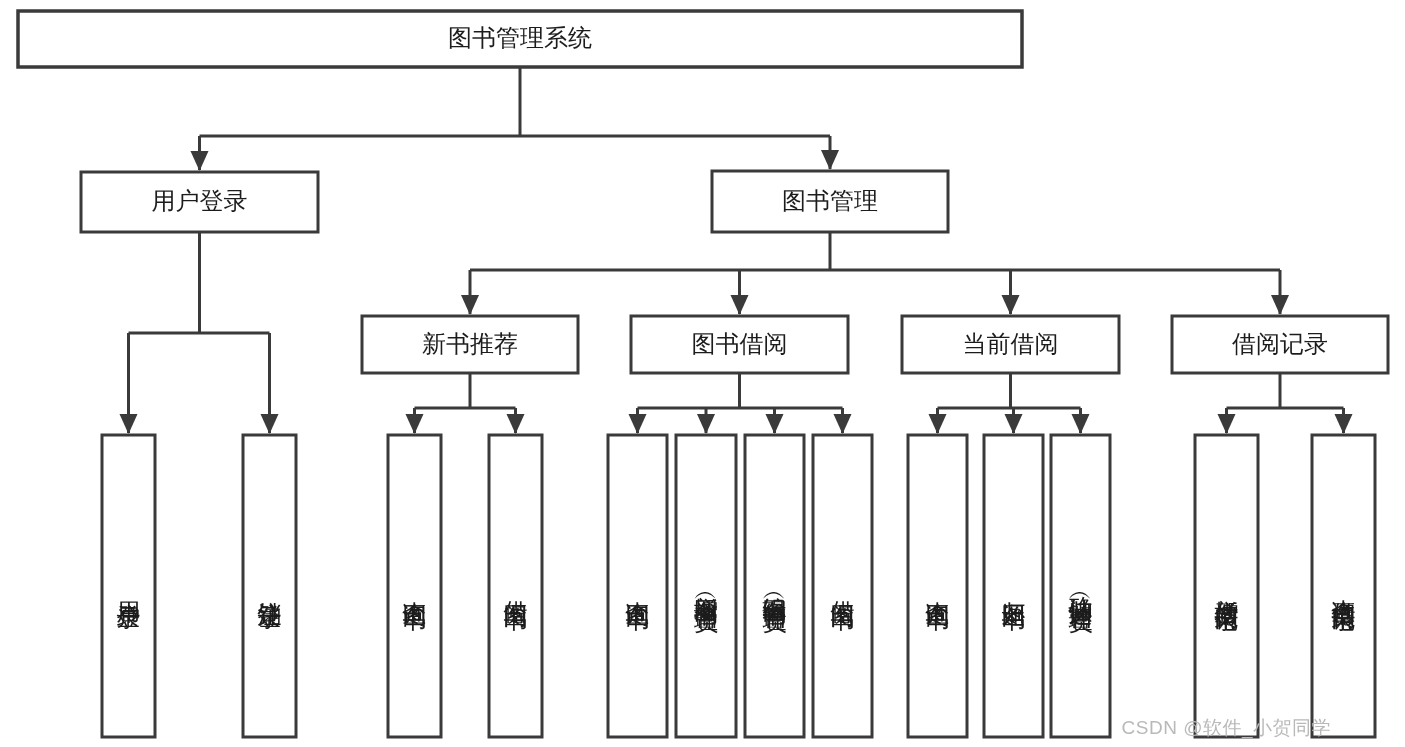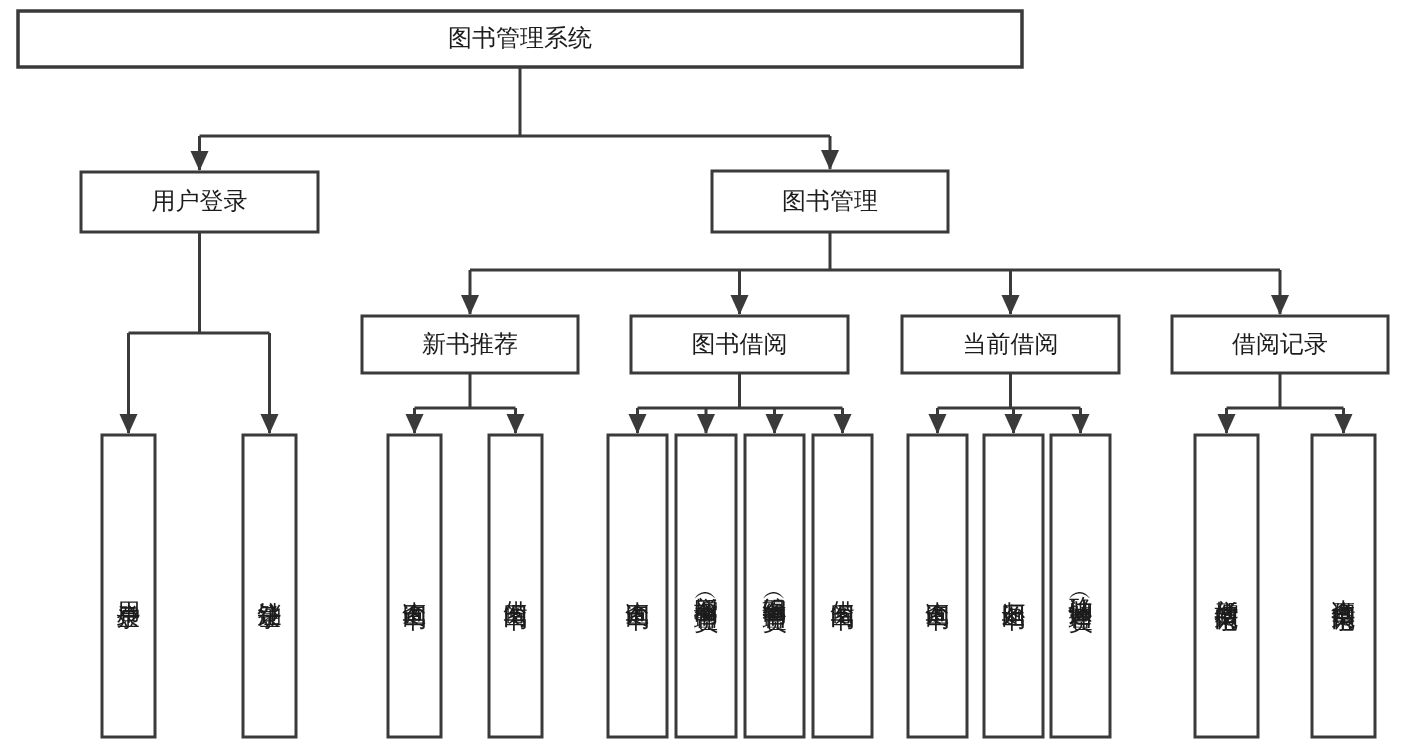--- a/index.html
+++ b/index.html
@@ -204,13 +204,14 @@
       <div class="leaf-label-wrap" style="left: 1051px; top: 435px; width: 59px; height: 302px;">
         <div class="leaf-label">确认归还（管理员）</div>
       </div>
       <div class="leaf-label-wrap" style="left: 1195px; top: 435px; width: 63px; height: 302px;">
         <div class="leaf-label">新增借阅记录</div>
       </div>
       <div class="leaf-label-wrap" style="left: 1312px; top: 435px; width: 63px; height: 302px;">
         <div class="leaf-label">查询借阅记录</div>
       </div>
     </div>
+  <div class="watermark">CSDN @软件_小贺同学</div>
 </div>
 
 </body></html>

